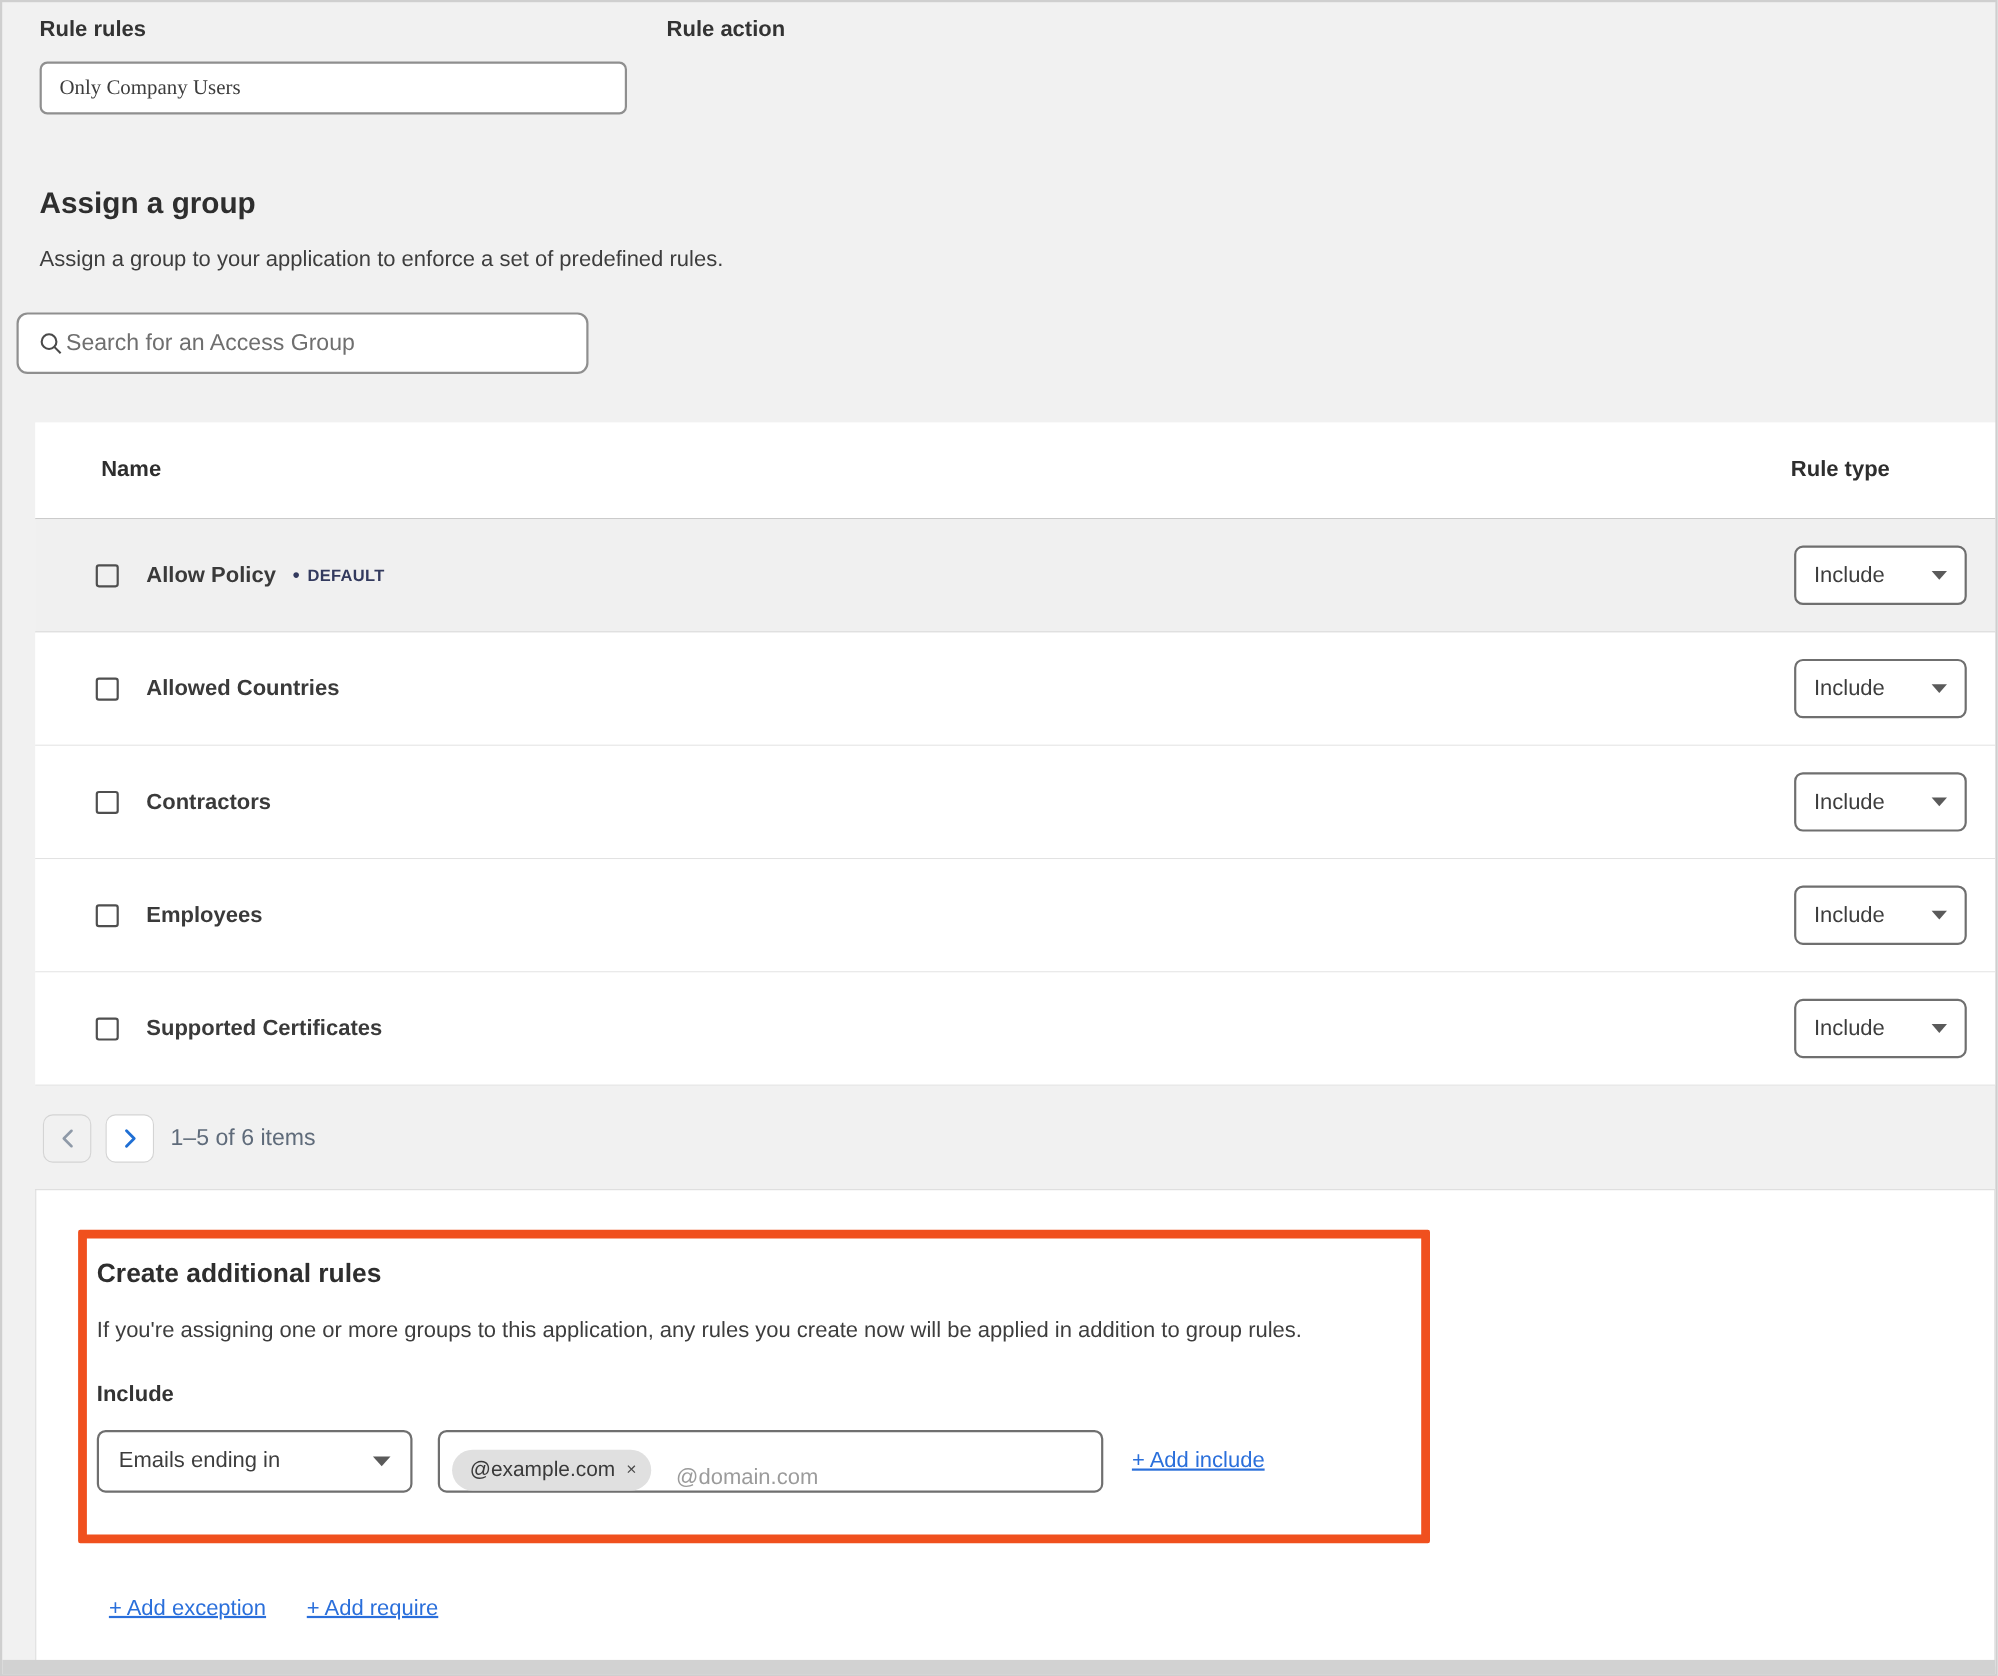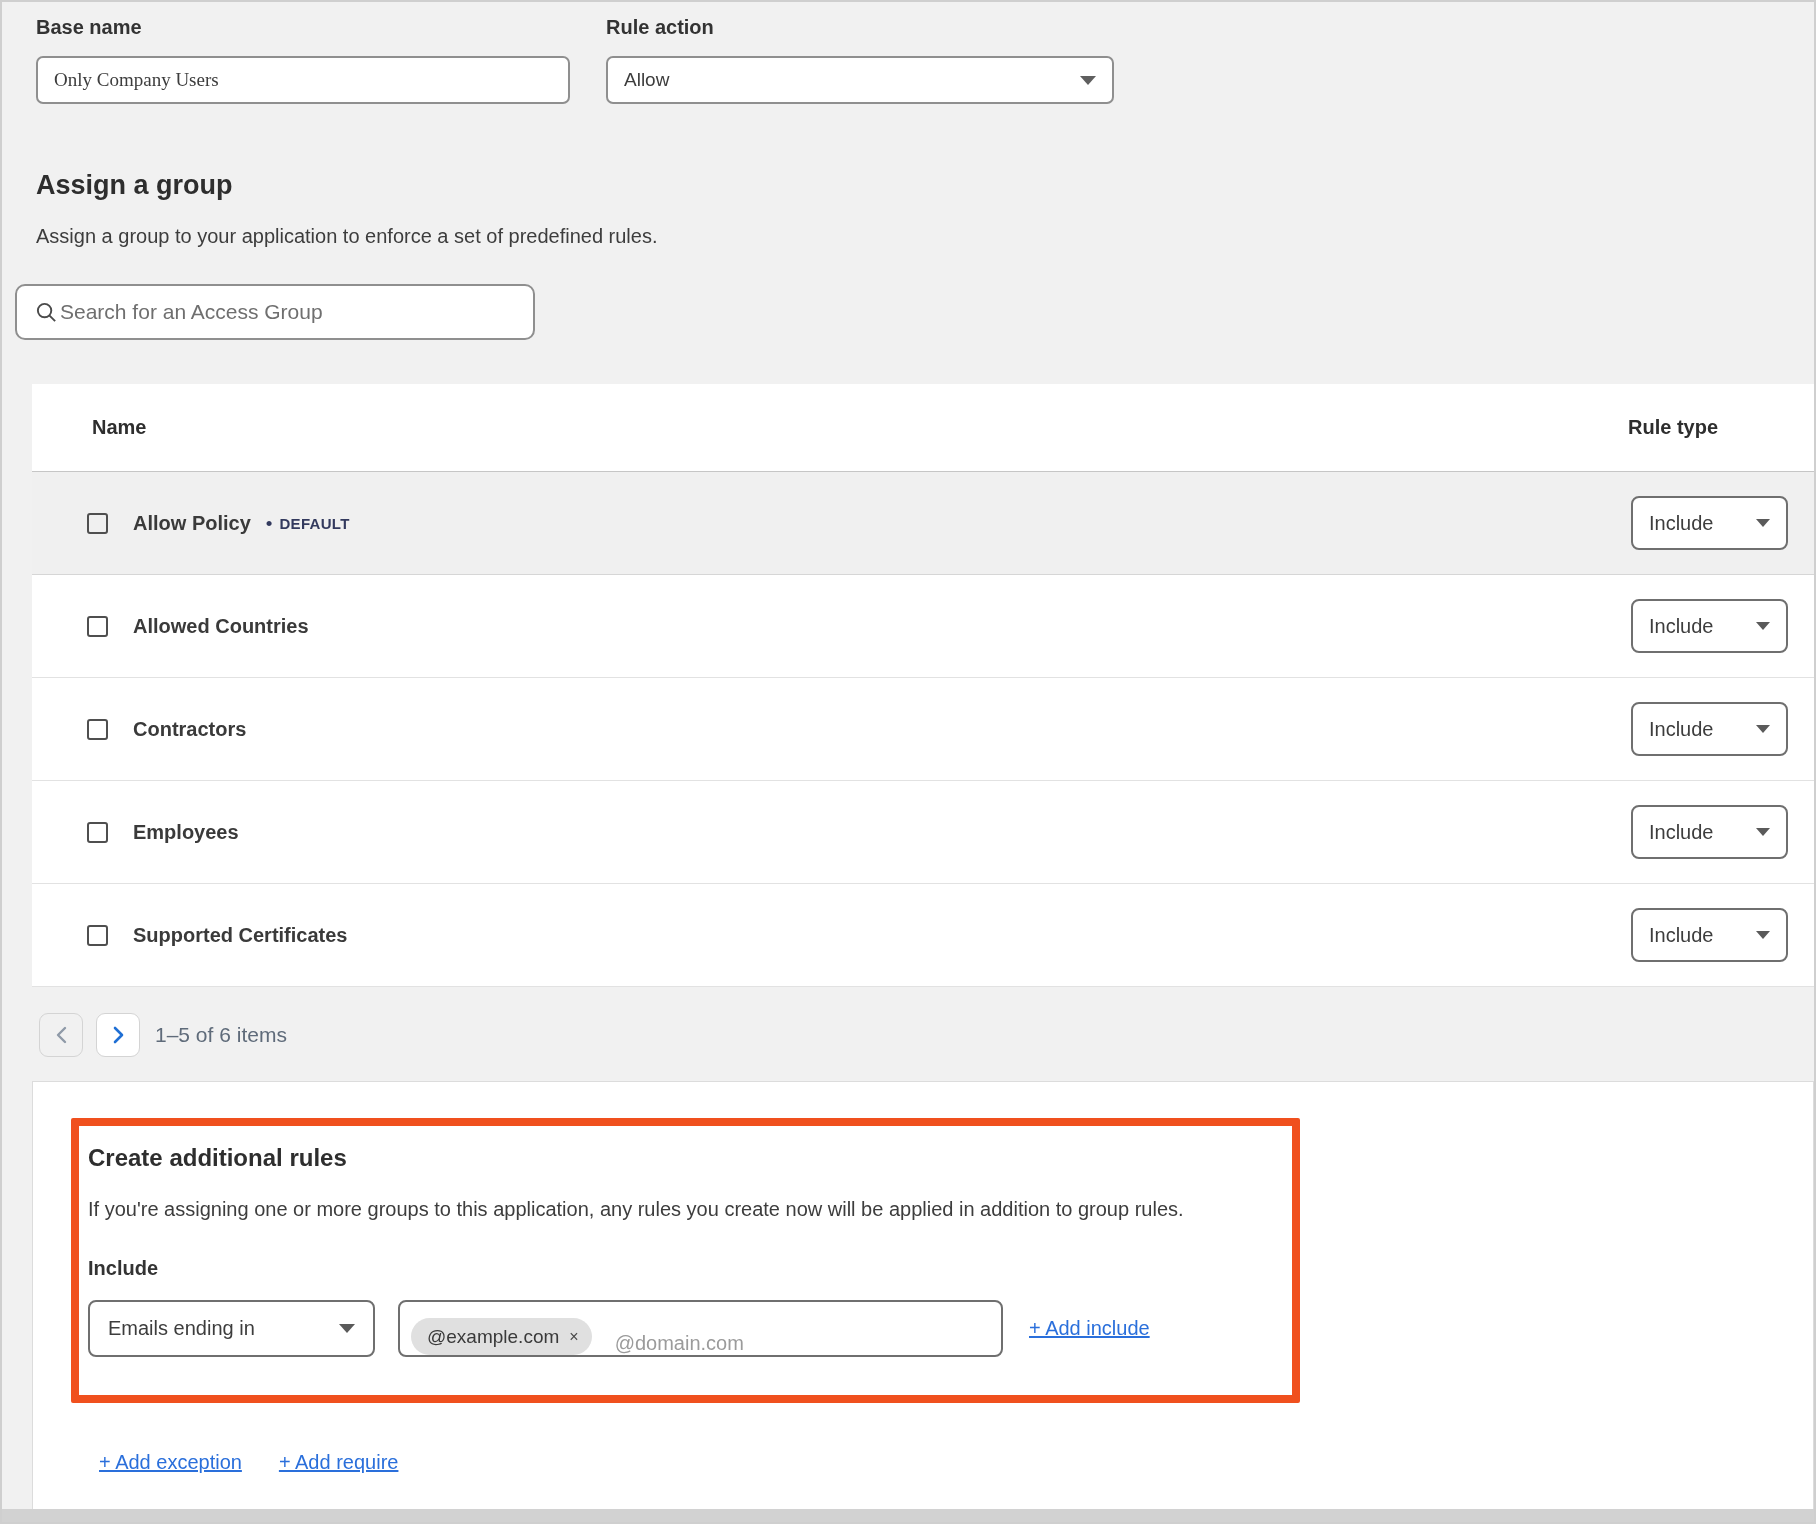--- a/index.html
+++ b/index.html
@@ -126,31 +126,27 @@
 
   .bottom-strip {
     position: absolute; left: 0; bottom: 0; width: 100%; height: 13px; background: #d2d2d2;
   }
 </style>
 </head>
 <body>
 
 <div class="top-fields">
   <div>
-    <div class="field-label">Base name</div>
+    <div class="field-label">Rule rules</div>
     <div class="text-input rule-name-input">
       <input type="text" value="Only Company Users" style="">
     </div>
   </div>
   <div>
     <div class="field-label">Rule action</div>
-    <div class="select-box rule-action-select">
-      <span>Allow</span>
-      <span class="caret-down"></span>
-    </div>
   </div>
 </div>
 
 <h2 class="section-title">Assign a group</h2>
 <p class="section-desc">Assign a group to your application to enforce a set of predefined rules.</p>
 
 <div class="search-box">
   <svg width="23" height="23" viewBox="0 0 24 24">
     <circle cx="10" cy="10" r="7" fill="none" stroke="#4a4a4a" stroke-width="2"></circle>
     <line x1="15.2" y1="15.2" x2="21" y2="21" stroke="#4a4a4a" stroke-width="2"></line>

